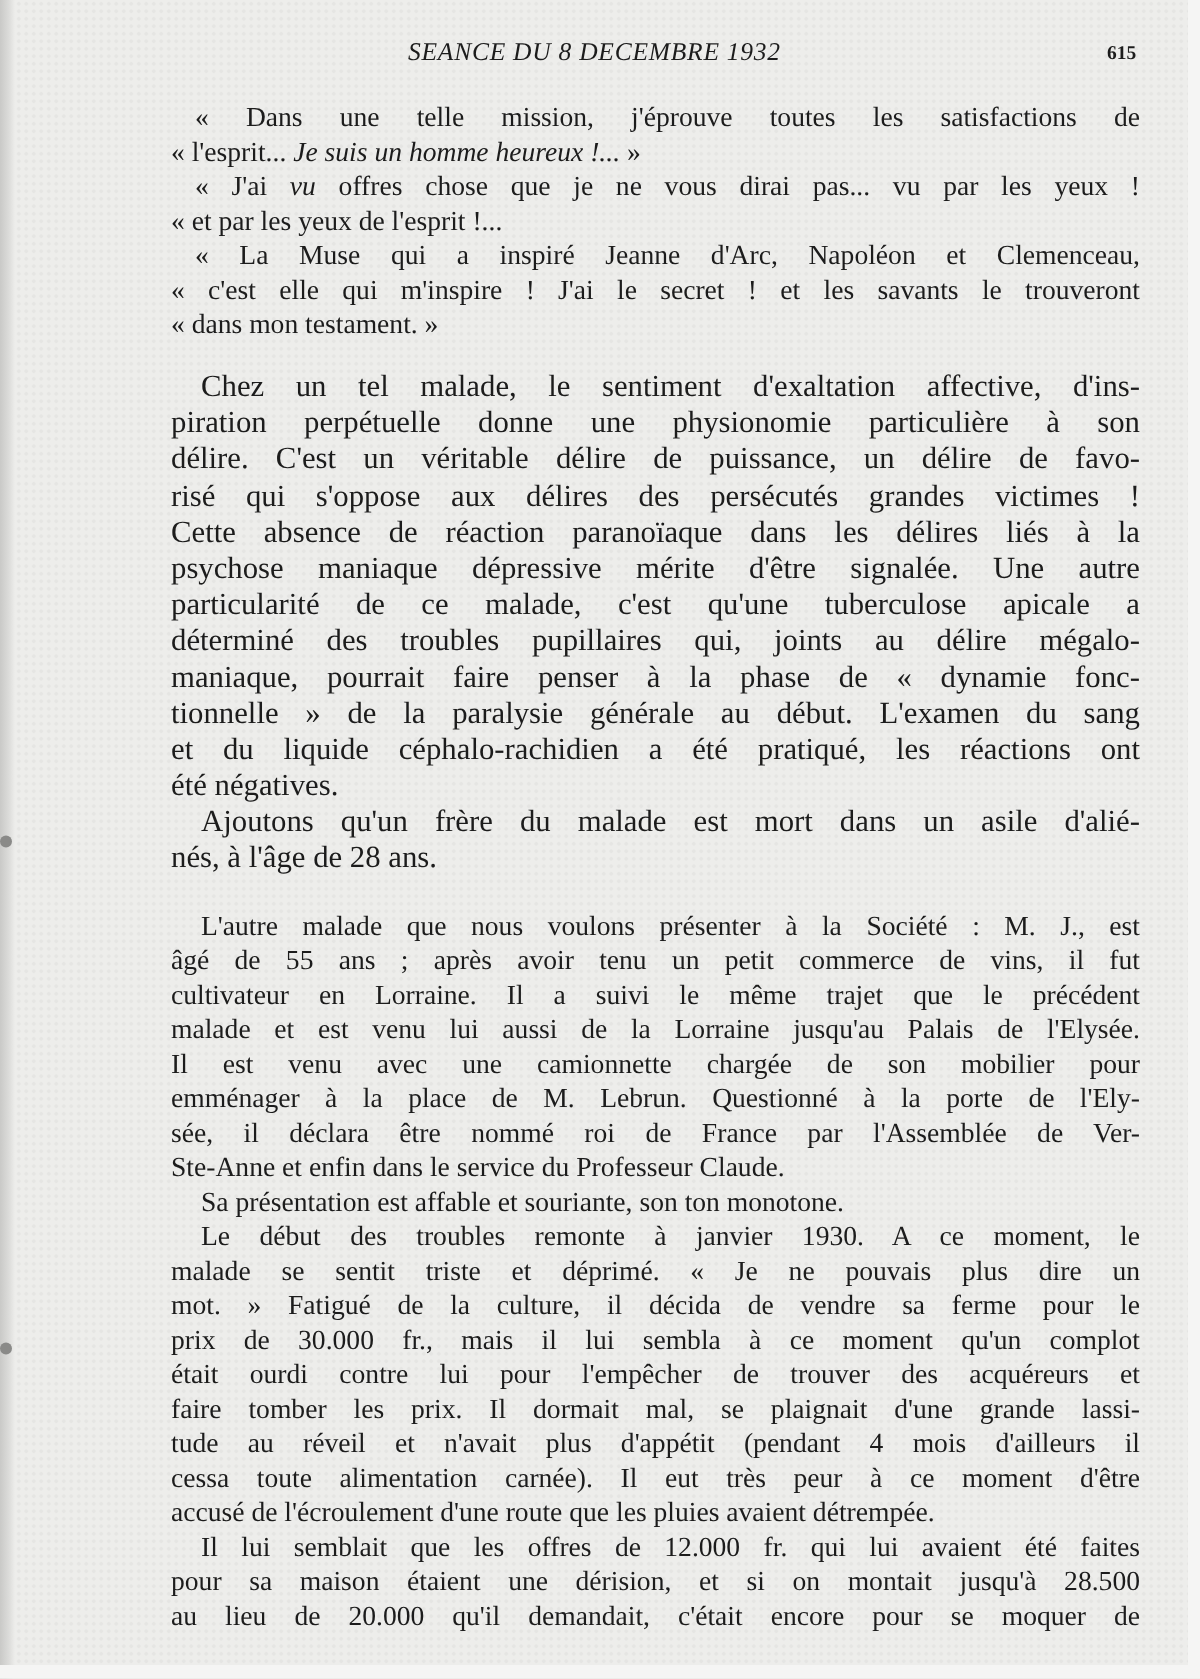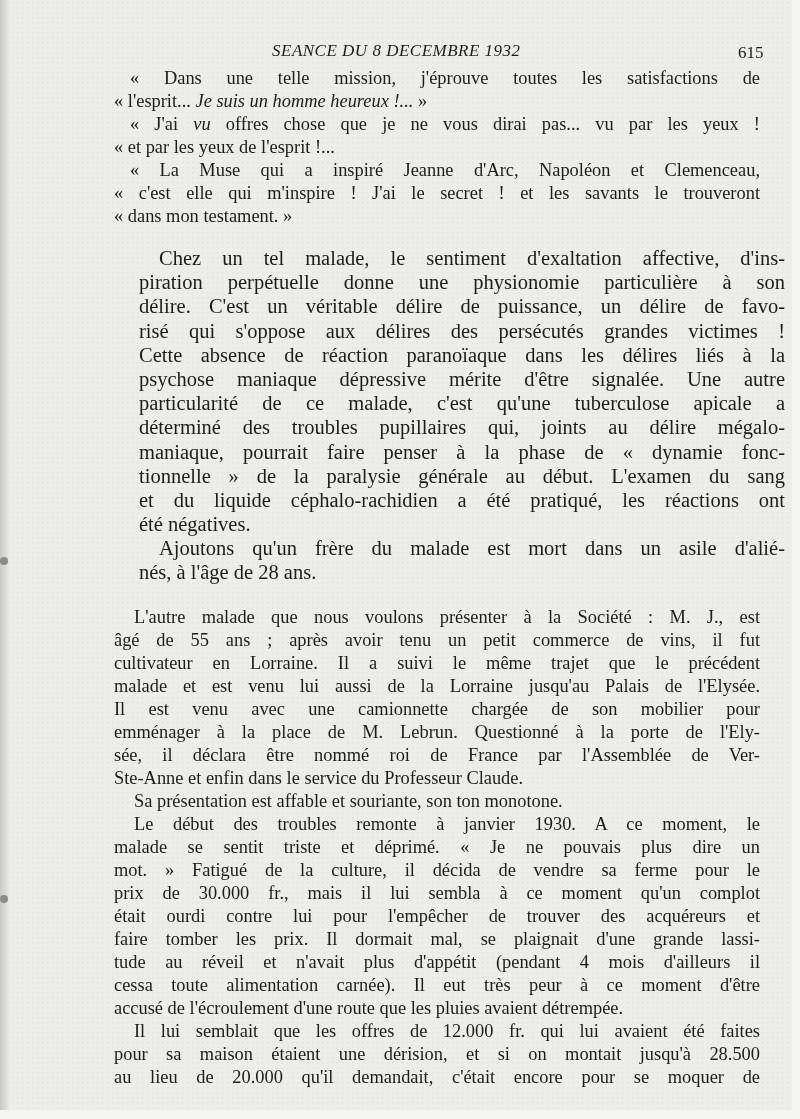--- a/index.html
+++ b/index.html
@@ -22,35 +22,35 @@
   }
   .bottom-edge {
     position: absolute; left: 0; top: 1110px; width: 800px; height: 9px;
     background: #f5f5f4;
   }
   .right-edge {
     position: absolute; left: 792px; top: 0; width: 8px; height: 1119px;
     background: #f5f5f4;
   }
   .header {
-    position: absolute; top: 20px; left: 0; width: 800px; height: 30px; margin-top: 16px;
+    position: absolute; top: 20px; left: 0; width: 800px; height: 30px;
   }
   .running-title {
     position: absolute; left: 272px; top: 5px;
     font-style: italic; font-size: 17px; letter-spacing: 0.5px;
   }
   .page-number {
-    position: absolute; left: 738px; top: 7px; font-size: 17px;
+    position: absolute; left: 738px; top: 7px; font-size: 13px; font-weight: bold;
   }
   .body-text {
     position: absolute; left: 114px; width: 646px;
     font-size: 18.4px; line-height: 23px;
     text-align: justify;
   }
-  .body-text.large { font-size: 20.5px; line-height: 24.2px; margin-left: 25px; }
+  .body-text.large { font-size: 20.5px; line-height: 24.2px; }
   .line { display: block; white-space: nowrap; text-align: justify; text-align-last: justify; height: 23px; }
   .large .line { height: 24.2px; }
   .line.last { text-align-last: left; }
   .indent { padding-left: 20px; }
   .indent-q { padding-left: 16px; }
   .marg { position: absolute; width: 8px; height: 8px; border-radius: 50%; background: #8a8a88; left: 0; }
 </style>
 </head>
 <body>
 

